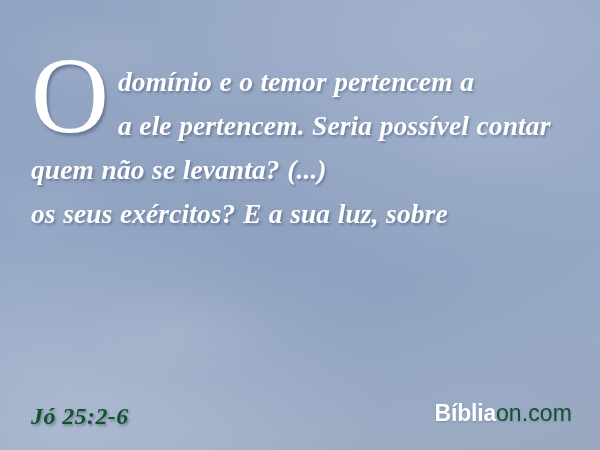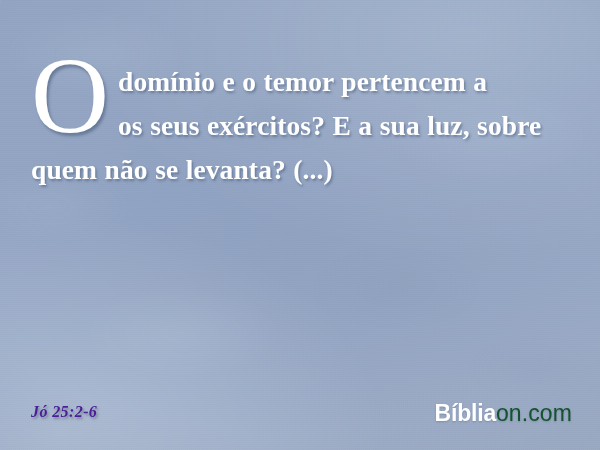--- a/index.html
+++ b/index.html
@@ -85,42 +85,43 @@
     font-size: 108px;
     line-height: 0.74;
     margin: -4px 9px 0 0;
     text-shadow: 2px 3px 3px rgba(52,70,102,0.45);
     letter-spacing: 0;
   }
 
   #verse-lines {
     color: #ffffff;
     font-family: "Liberation Serif", serif;
+    font-style: italic;
     font-weight: 700;
     font-size: 27.5px;
     line-height: 44px;
     letter-spacing: 0.1px;
     text-shadow: 1.5px 2px 2.5px rgba(52,70,102,0.45);
     word-spacing: 0.5px;
   }
   #verse-lines .vline {
     display: block;
     white-space: nowrap;
   }
 
   
   #reference {
     position: absolute;
     left: 31px;
     top: 403px;
-    color: #4c1d95;
+    color: #14532d;
     font-family: "Liberation Serif", serif;
     font-style: italic;
     font-weight: 700;
-    font-size: 16px;
+    font-size: 24px;
     letter-spacing: 0.4px;
     text-shadow: 1.5px 2px 2.5px rgba(52,70,102,0.45);
     white-space: nowrap;
   }
 
   #brand {
     position: absolute;
     right: 28px;
     top: 402px;
     font-family: "Liberation Sans", sans-serif;
@@ -150,22 +151,23 @@
   <div class="tex" id="tex-creases"></div>
   <div class="tex" id="tex-grain"></div>
   <div class="tex" id="tex-vignette"></div>
 
   <div id="content">
 
     <div id="verse-body">
       <span id="dropcap">O</span>
       <div id="verse-lines">
         <span class="vline">domínio e o temor pertencem a</span>
+        <span class="vline">a ele pertencem. Seria possível contar</span>
+        <span class="vline">quem não se levanta? (...)</span>
         <span class="vline">os seus exércitos? E a sua luz, sobre</span>
-        <span class="vline">quem não se levanta? (...)</span>
       </div>
     </div>
 
     <div id="reference">Jó 25:2-6</div>
 
     <div id="brand">
       <span class="brand-strong">Bíblia</span><span class="brand-light">on.com</span>
     </div>
 
   </div>

